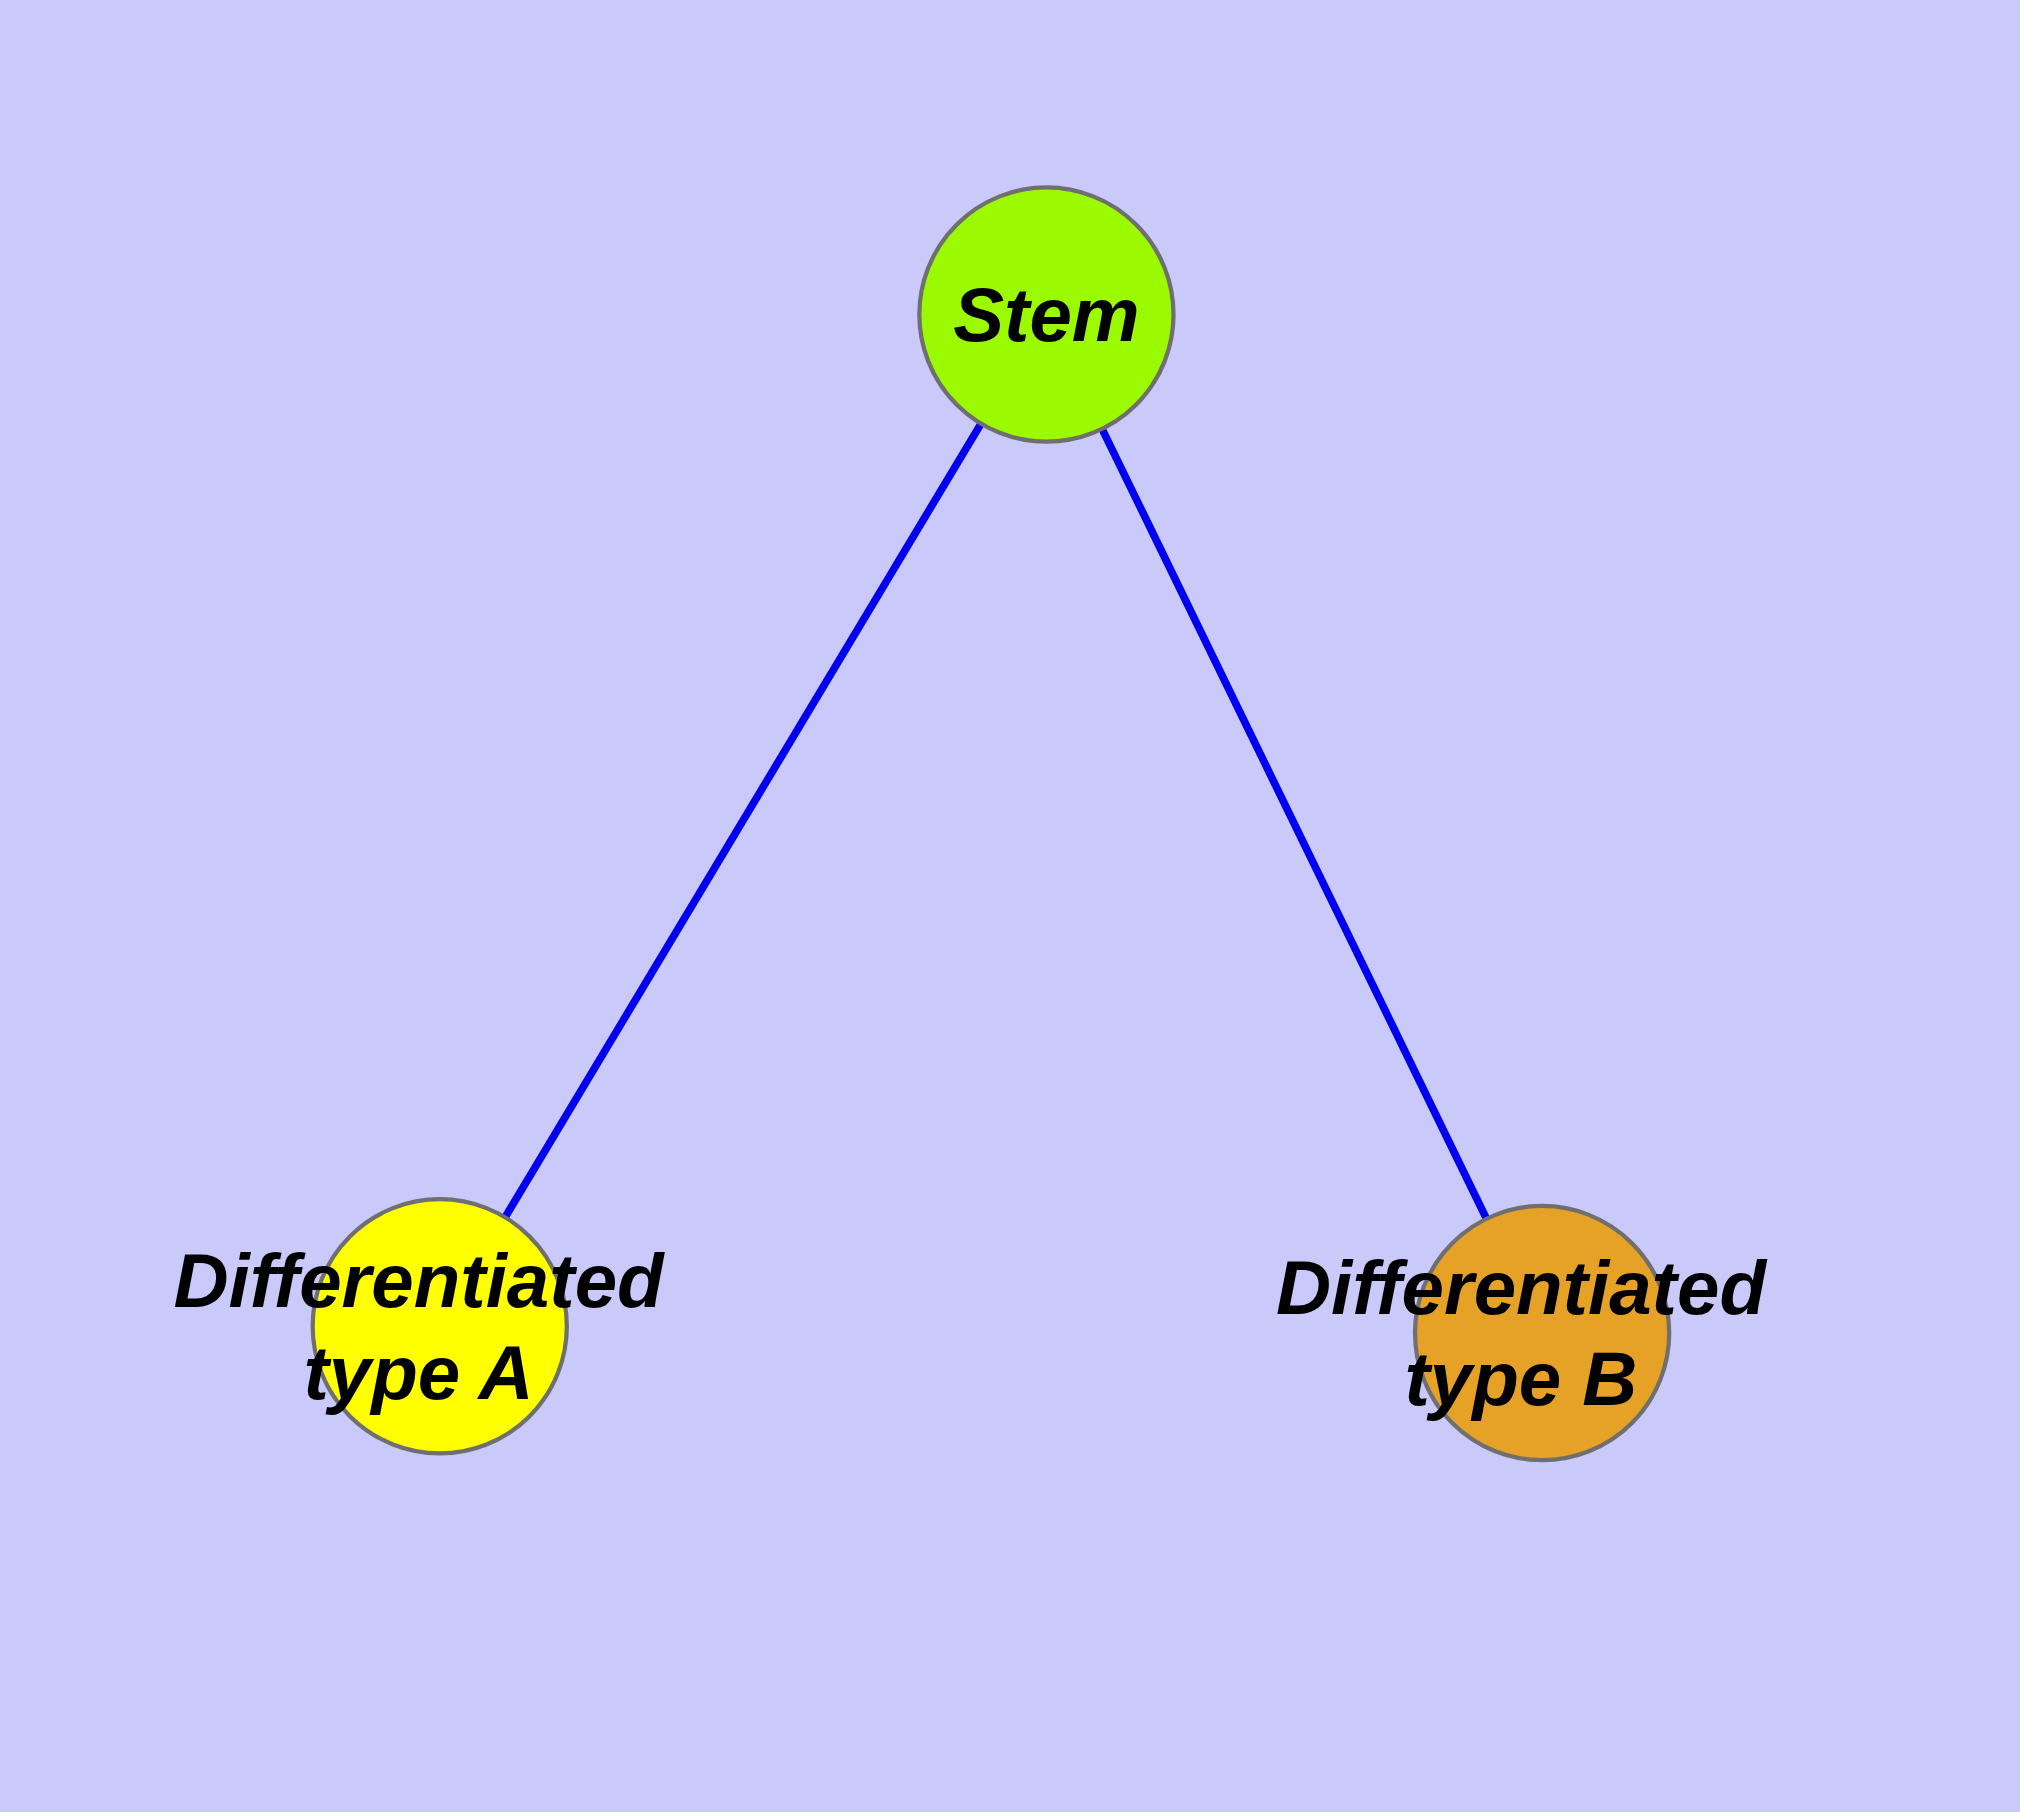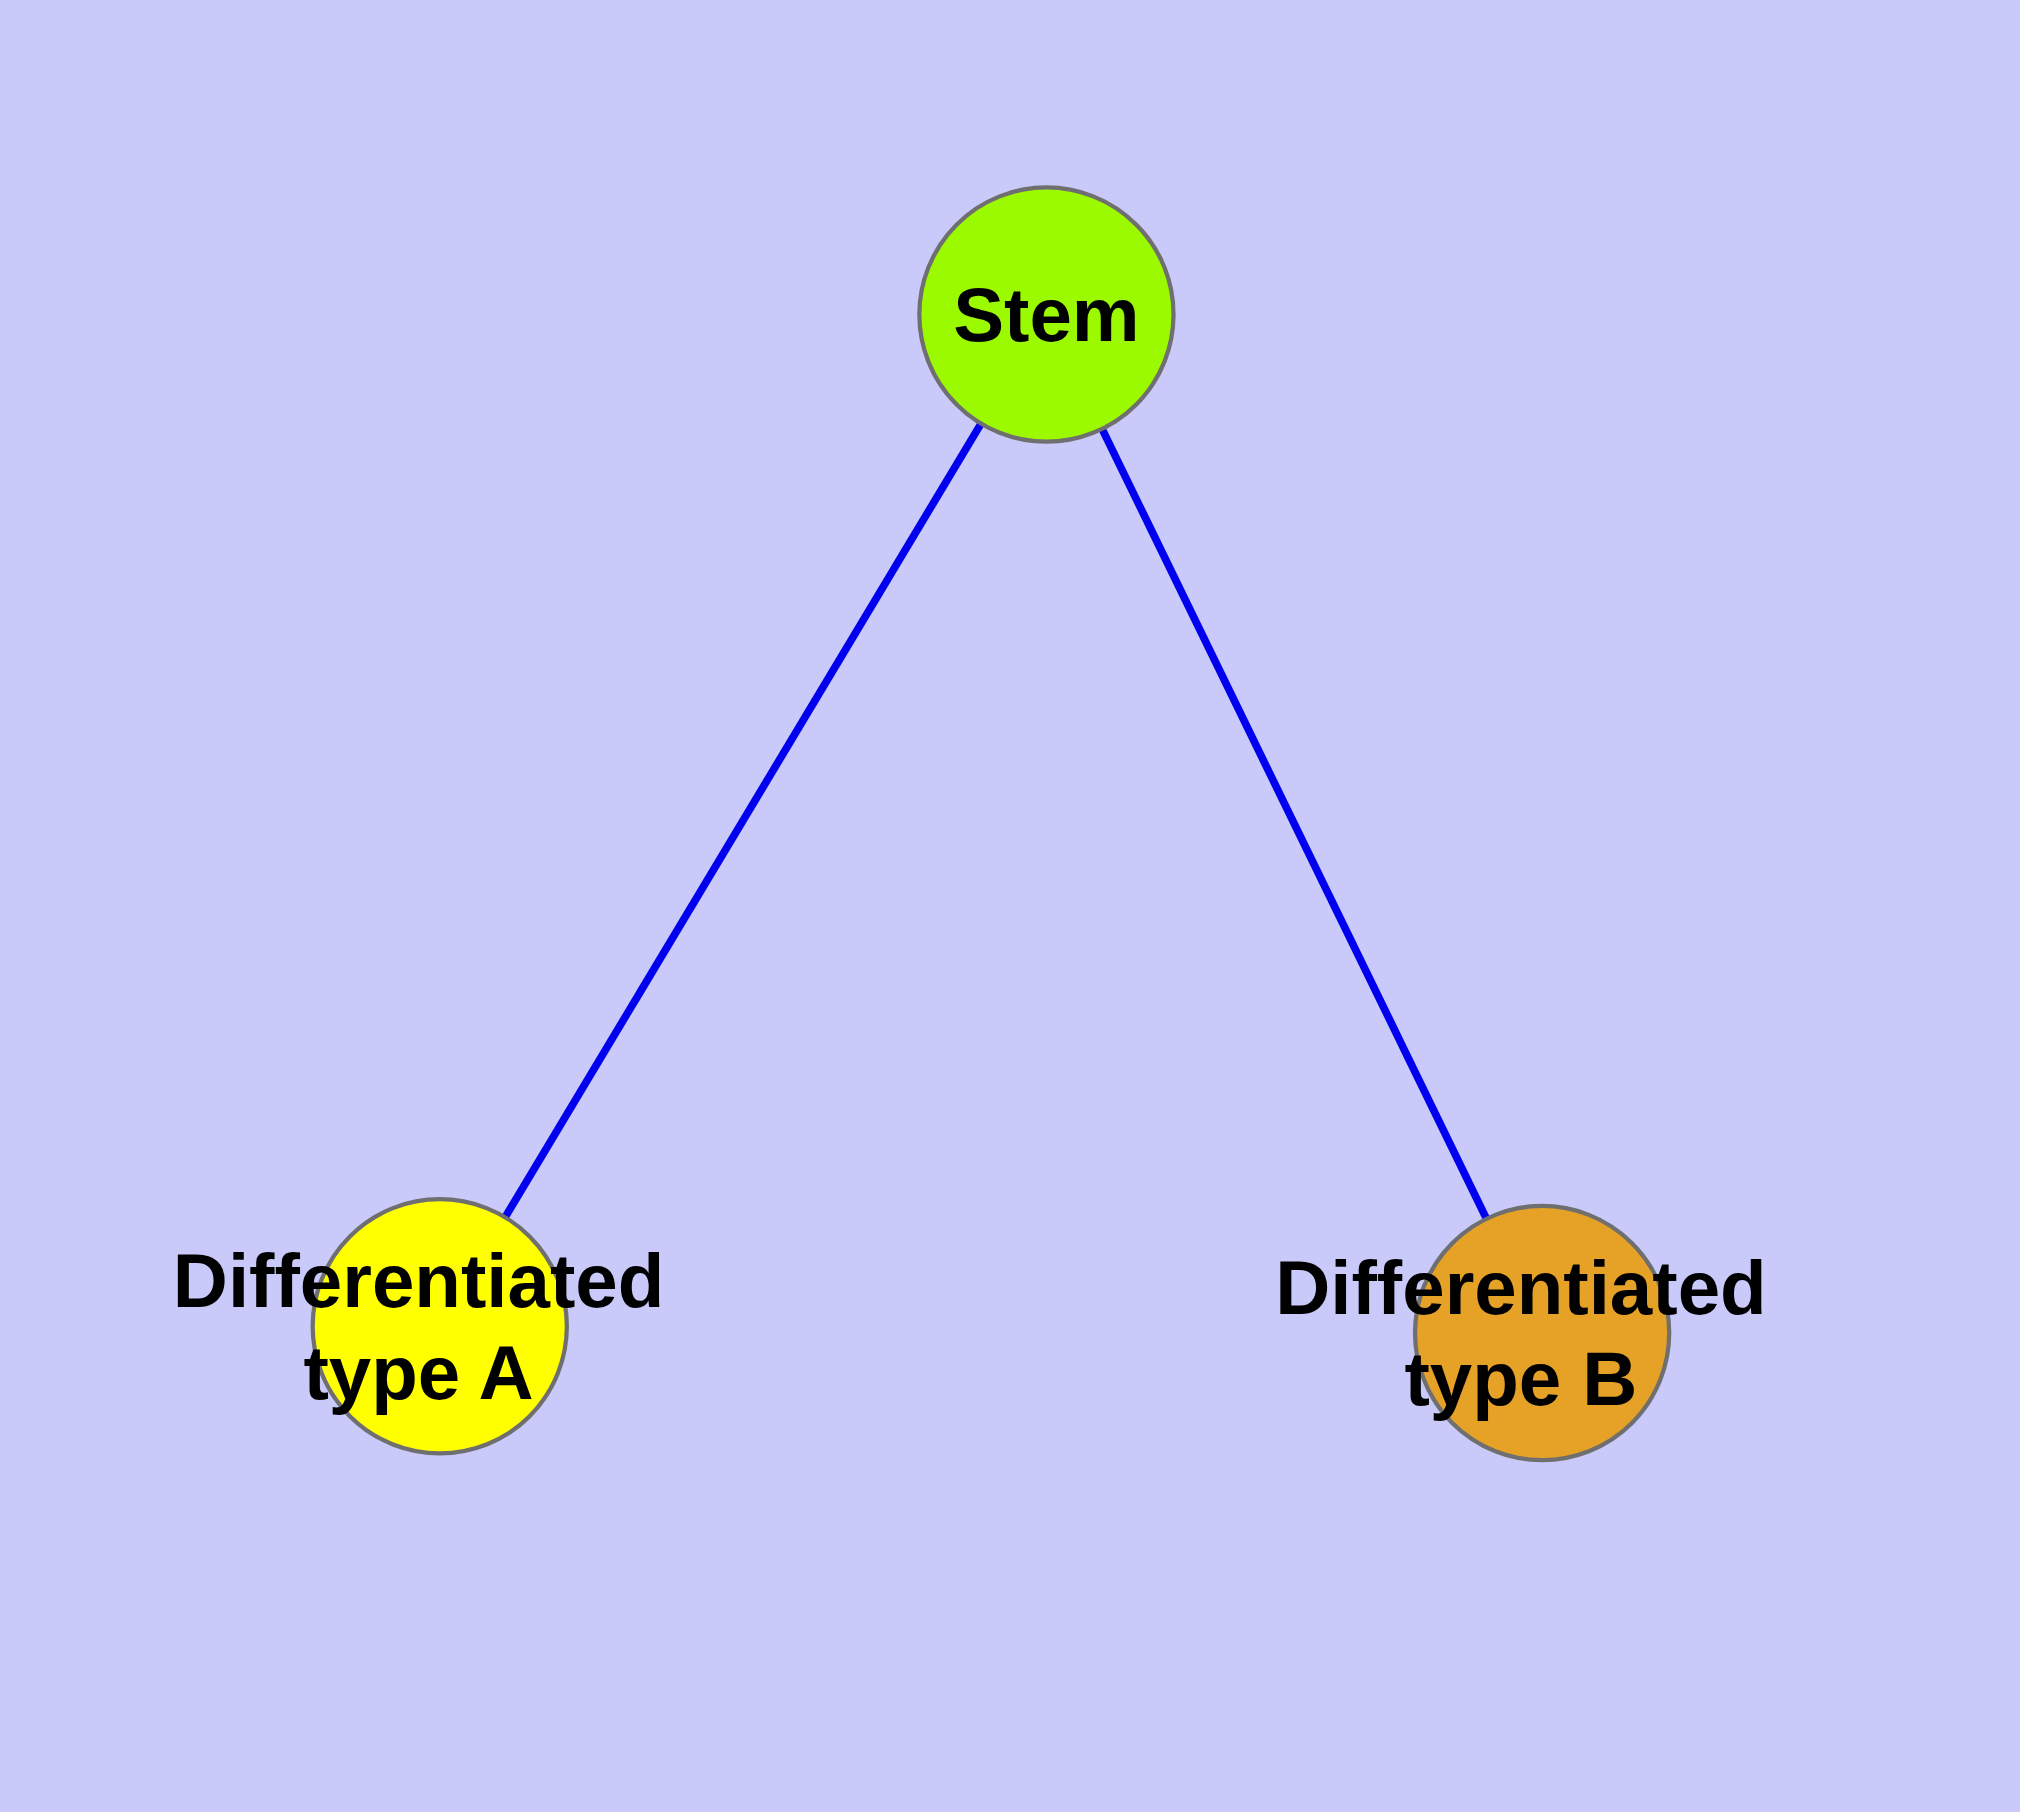--- a/index.html
+++ b/index.html
@@ -6,20 +6,21 @@
     margin: 0;
     padding: 0;
     width: 100%;
     height: 100%;
     background: #C9C9FA;
     overflow: hidden;
   }
   .canvas {
     position: fixed;
     inset: 0;
+    font-style: italic;
   }
   .canvas svg {
     width: 100%;
     height: 100%;
     display: block;
   }
   .graph-edge {
     fill: none;
   }
   .node-circle {

